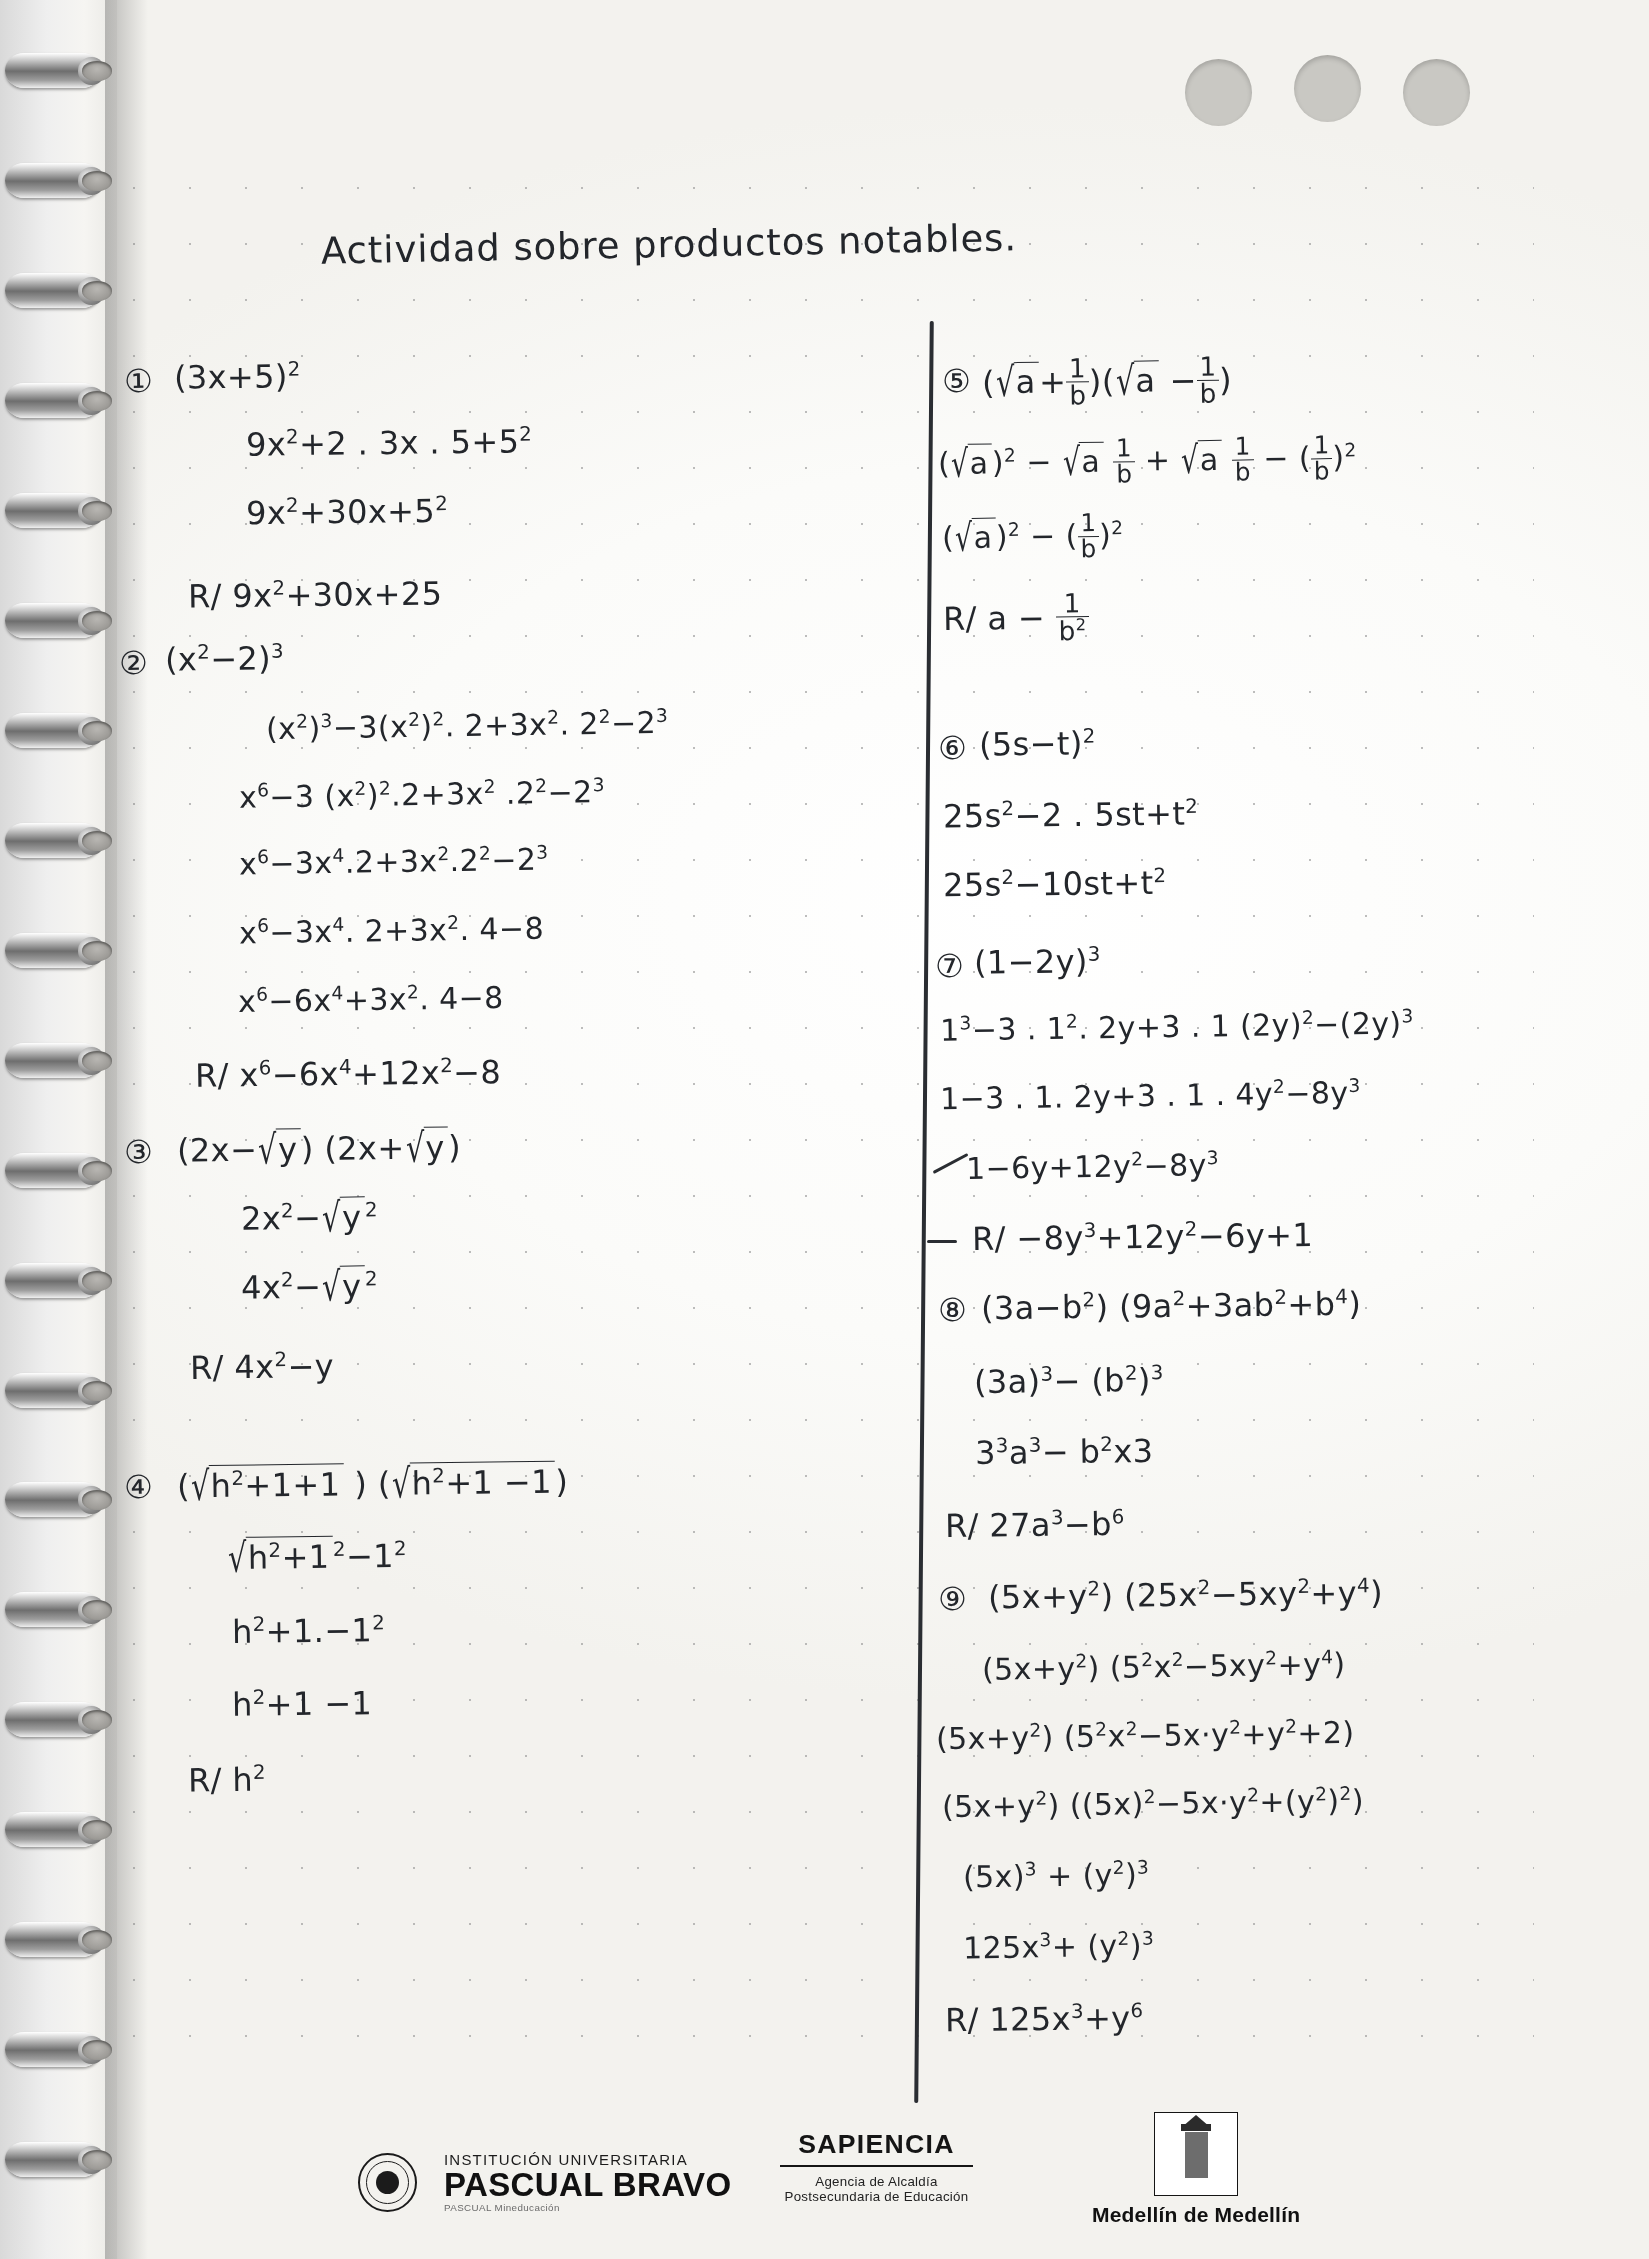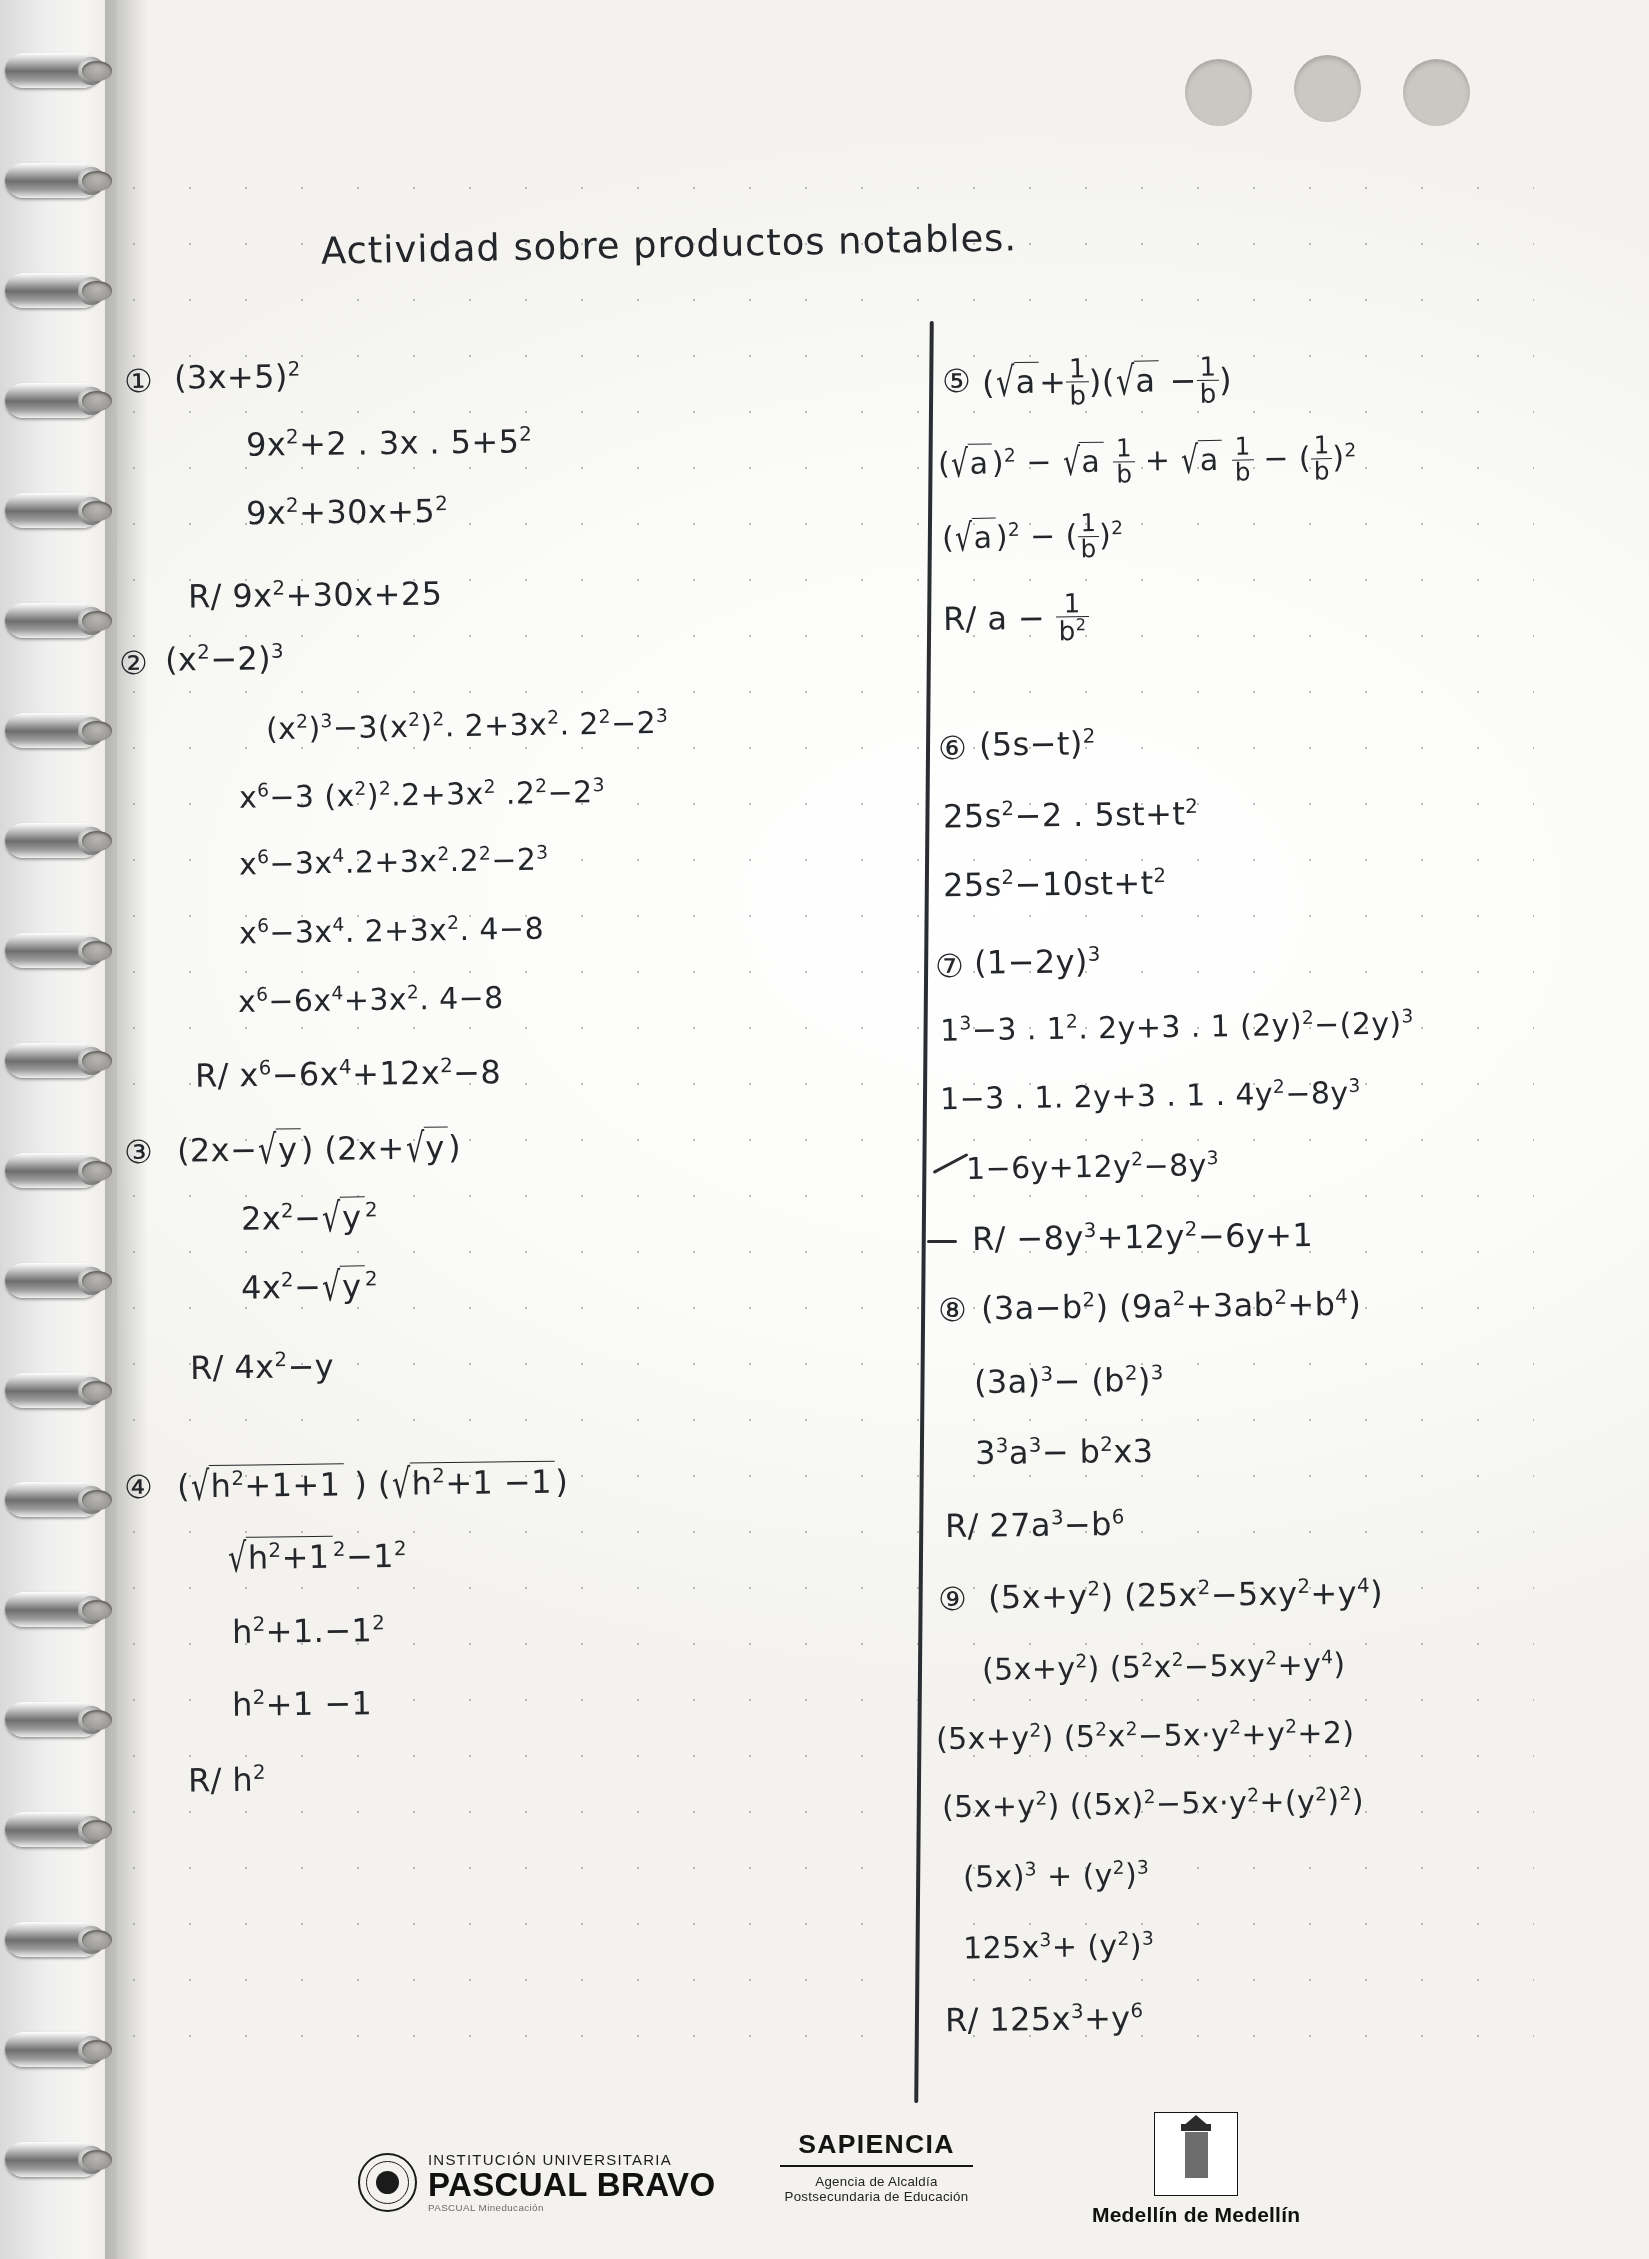--- a/index.html
+++ b/index.html
@@ -138,21 +138,21 @@
   .dash {
     position: absolute;
     height: 2.7px;
     background: #2a2d32;
     border-radius: 1.8px;
   }
 
   
   .footer { position: absolute; left: 0; bottom: 0; width: 1649px; height: 186px; }
 
-  .logo-pb { position: absolute; left: 358px; bottom: 46px; display: flex; align-items: center; gap: 11px; }
+  .logo-pb { position: absolute; left: 358px; bottom: 46px; display: flex; align-items: center; gap: 27px; }
   .seal {
     width: 55px; height: 55px; border-radius: 50%;
     border: 2.7px solid #1b1b1b;
     position: relative;
     flex: 0 0 auto;
   }
   .seal::before {
     content: "";
     position: absolute; inset: 6.2px;
     border-radius: 50%;

